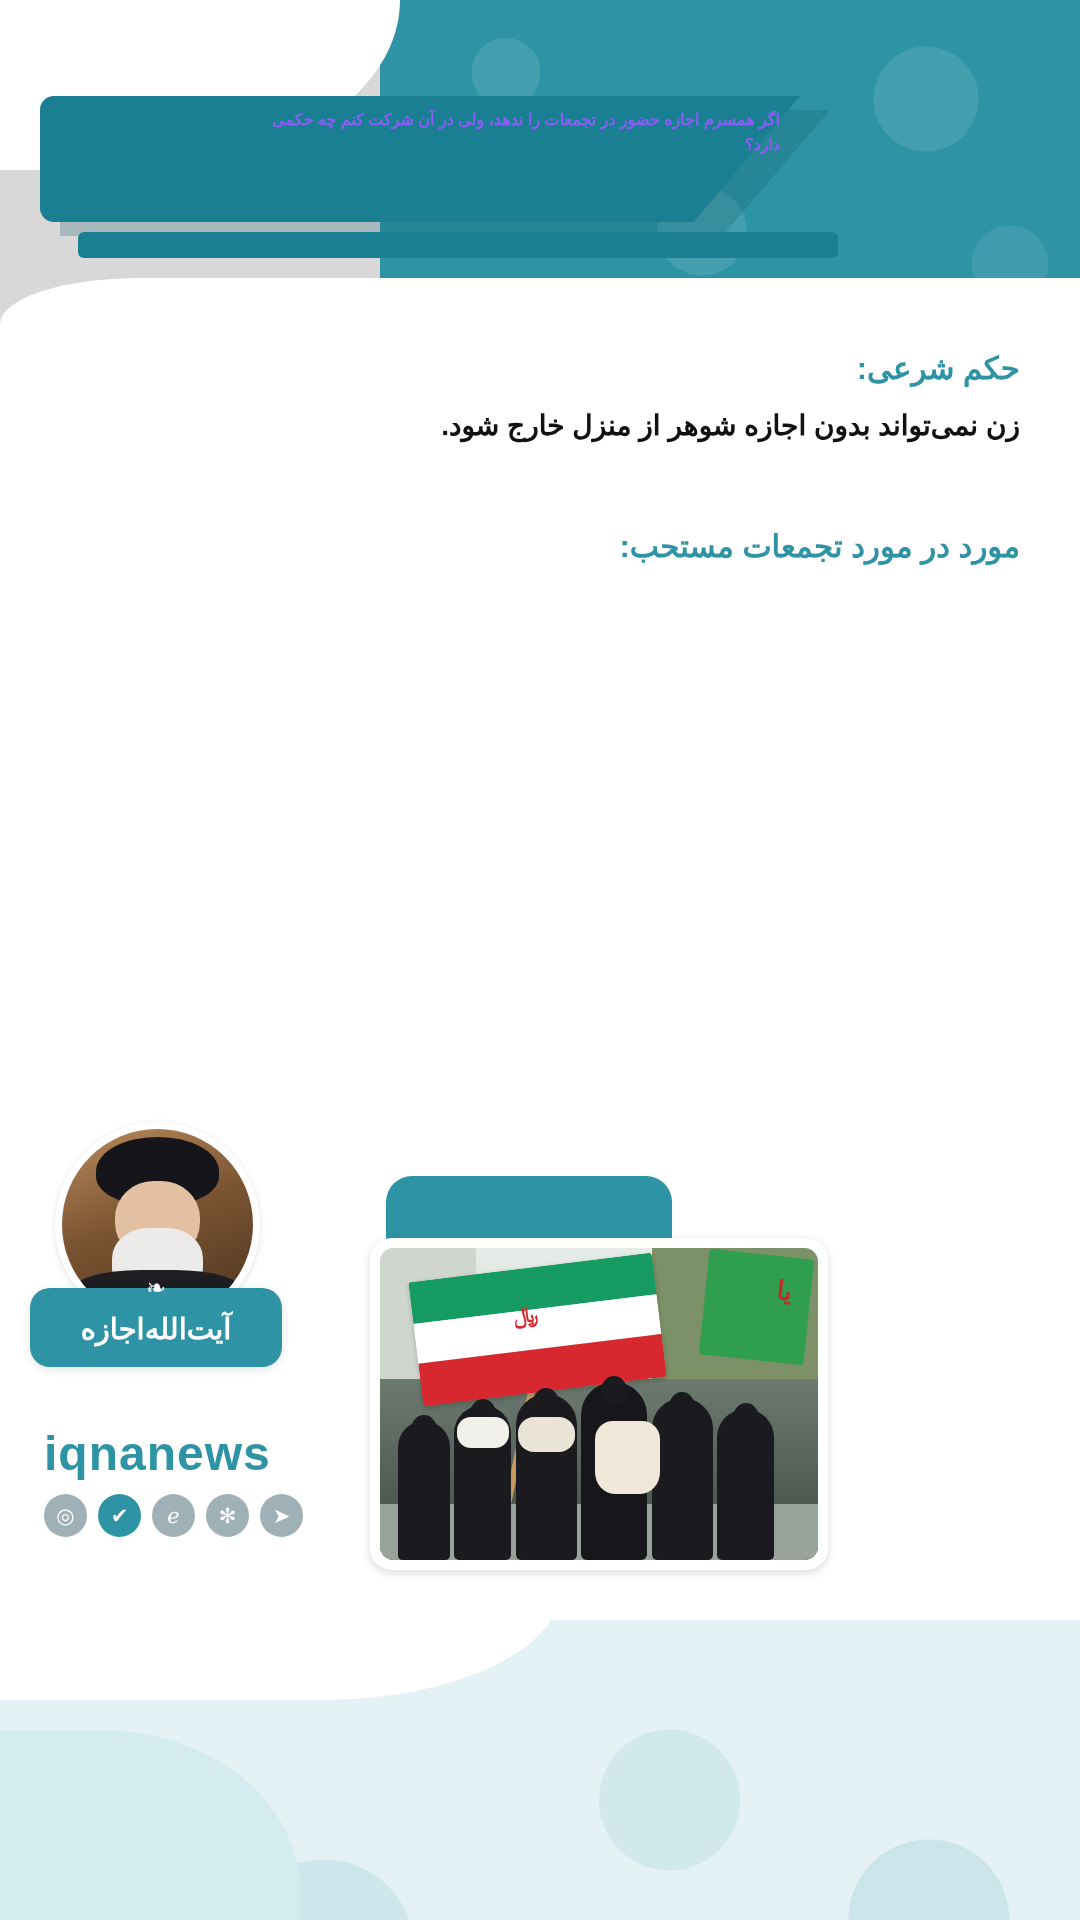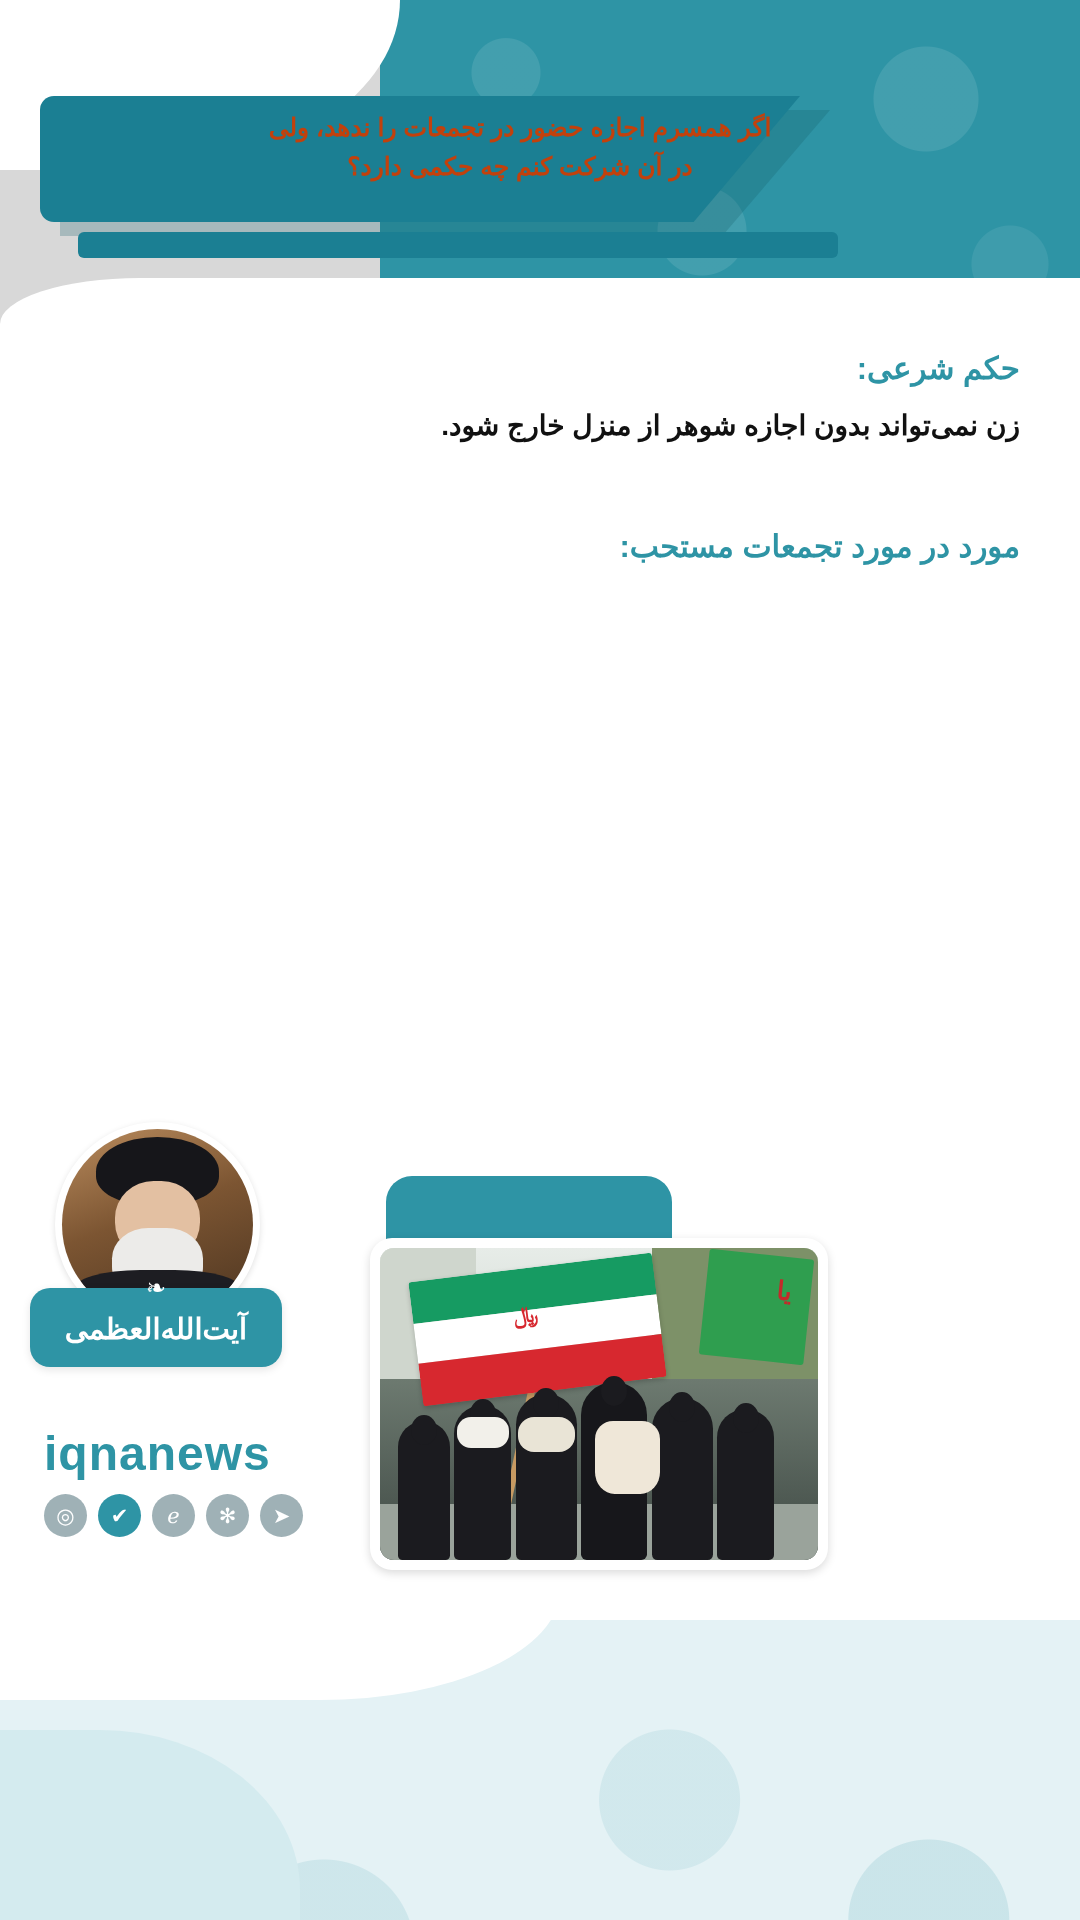--- a/index.html
+++ b/index.html
@@ -72,23 +72,23 @@
     width: 770px; height: 126px;
     background: rgba(20,90,105,.25);
     clip-path: polygon(0 0, 100% 0, 86% 100%, 0 100%);
     z-index: 3;
   }
   .title-text {
     position: absolute;
     top: 108px; right: 300px;
     width: 520px;
     z-index: 6;
-    color: #c2410c;
-    text-align: center;
-    font-size: 25px;
+    color: #8b5cf6;
+    text-align: right;
+    font-size: 16px;
     font-weight: bold;
     line-height: 1.55;
     direction: rtl;
     letter-spacing: -0.3px;
   }
   .under-ribbon {
     position: absolute;
     top: 232px; left: 78px;
     width: 760px; height: 26px;
     background: #1b7f93;
@@ -391,21 +391,21 @@
     <div class="portrait">
       <div class="turban"></div>
       <div class="face"></div>
       <div class="beard"></div>
       <div class="robe"></div>
     </div>
   </div>
 
   <div class="nameplate">
     <div class="ornament">❧</div>
-    <div class="l1">آیت‌الله‌العظمی</div>
+    <div class="l1">آیت‌الله‌اجازه</div>
   </div>
 
   <div class="brand">iqnanews</div>
   <div class="socials">
     <div class="soc">➤</div>
     <div class="soc">✻</div>
     <div class="soc">ℯ</div>
     <div class="soc blue">✔</div>
     <div class="soc">◎</div>
   </div>

